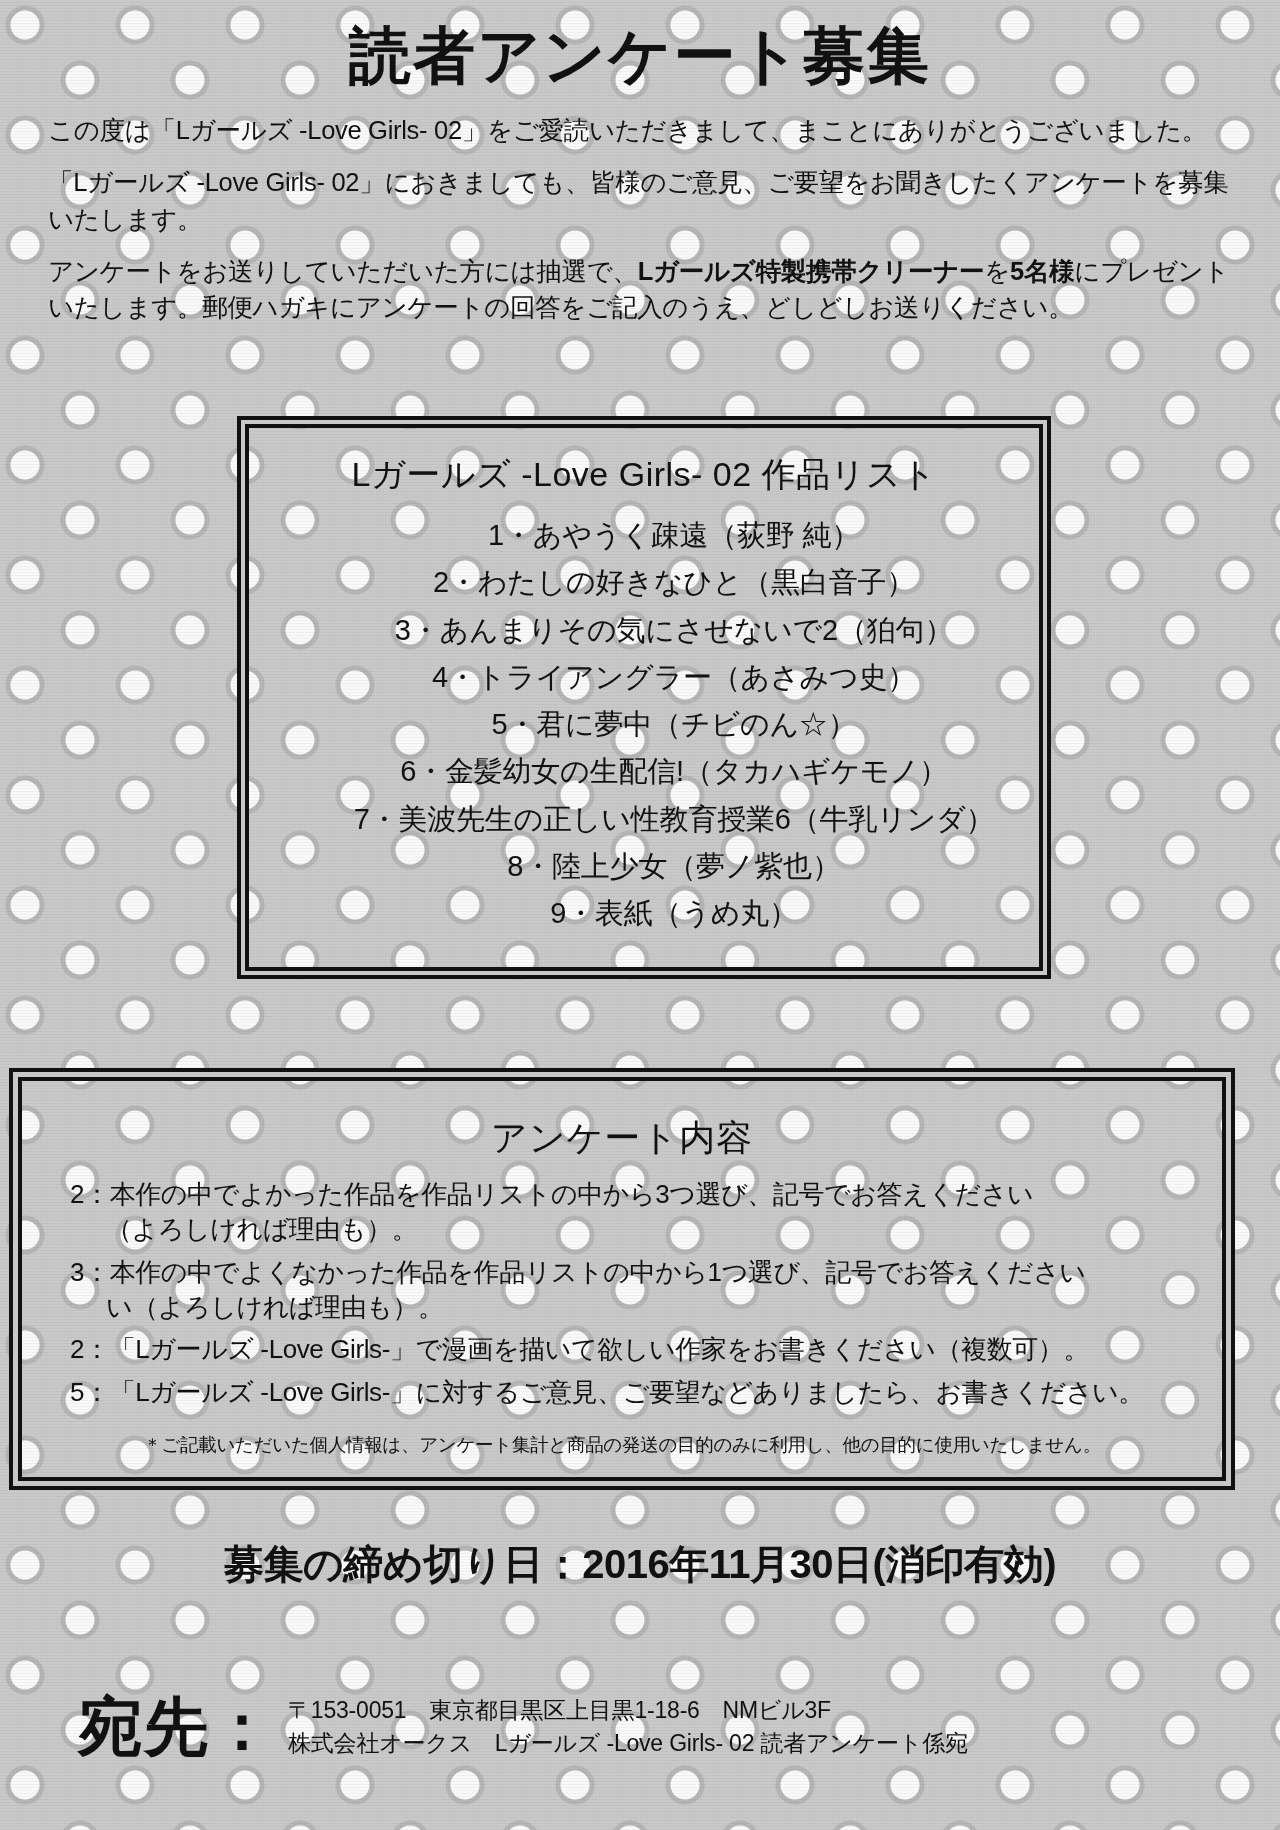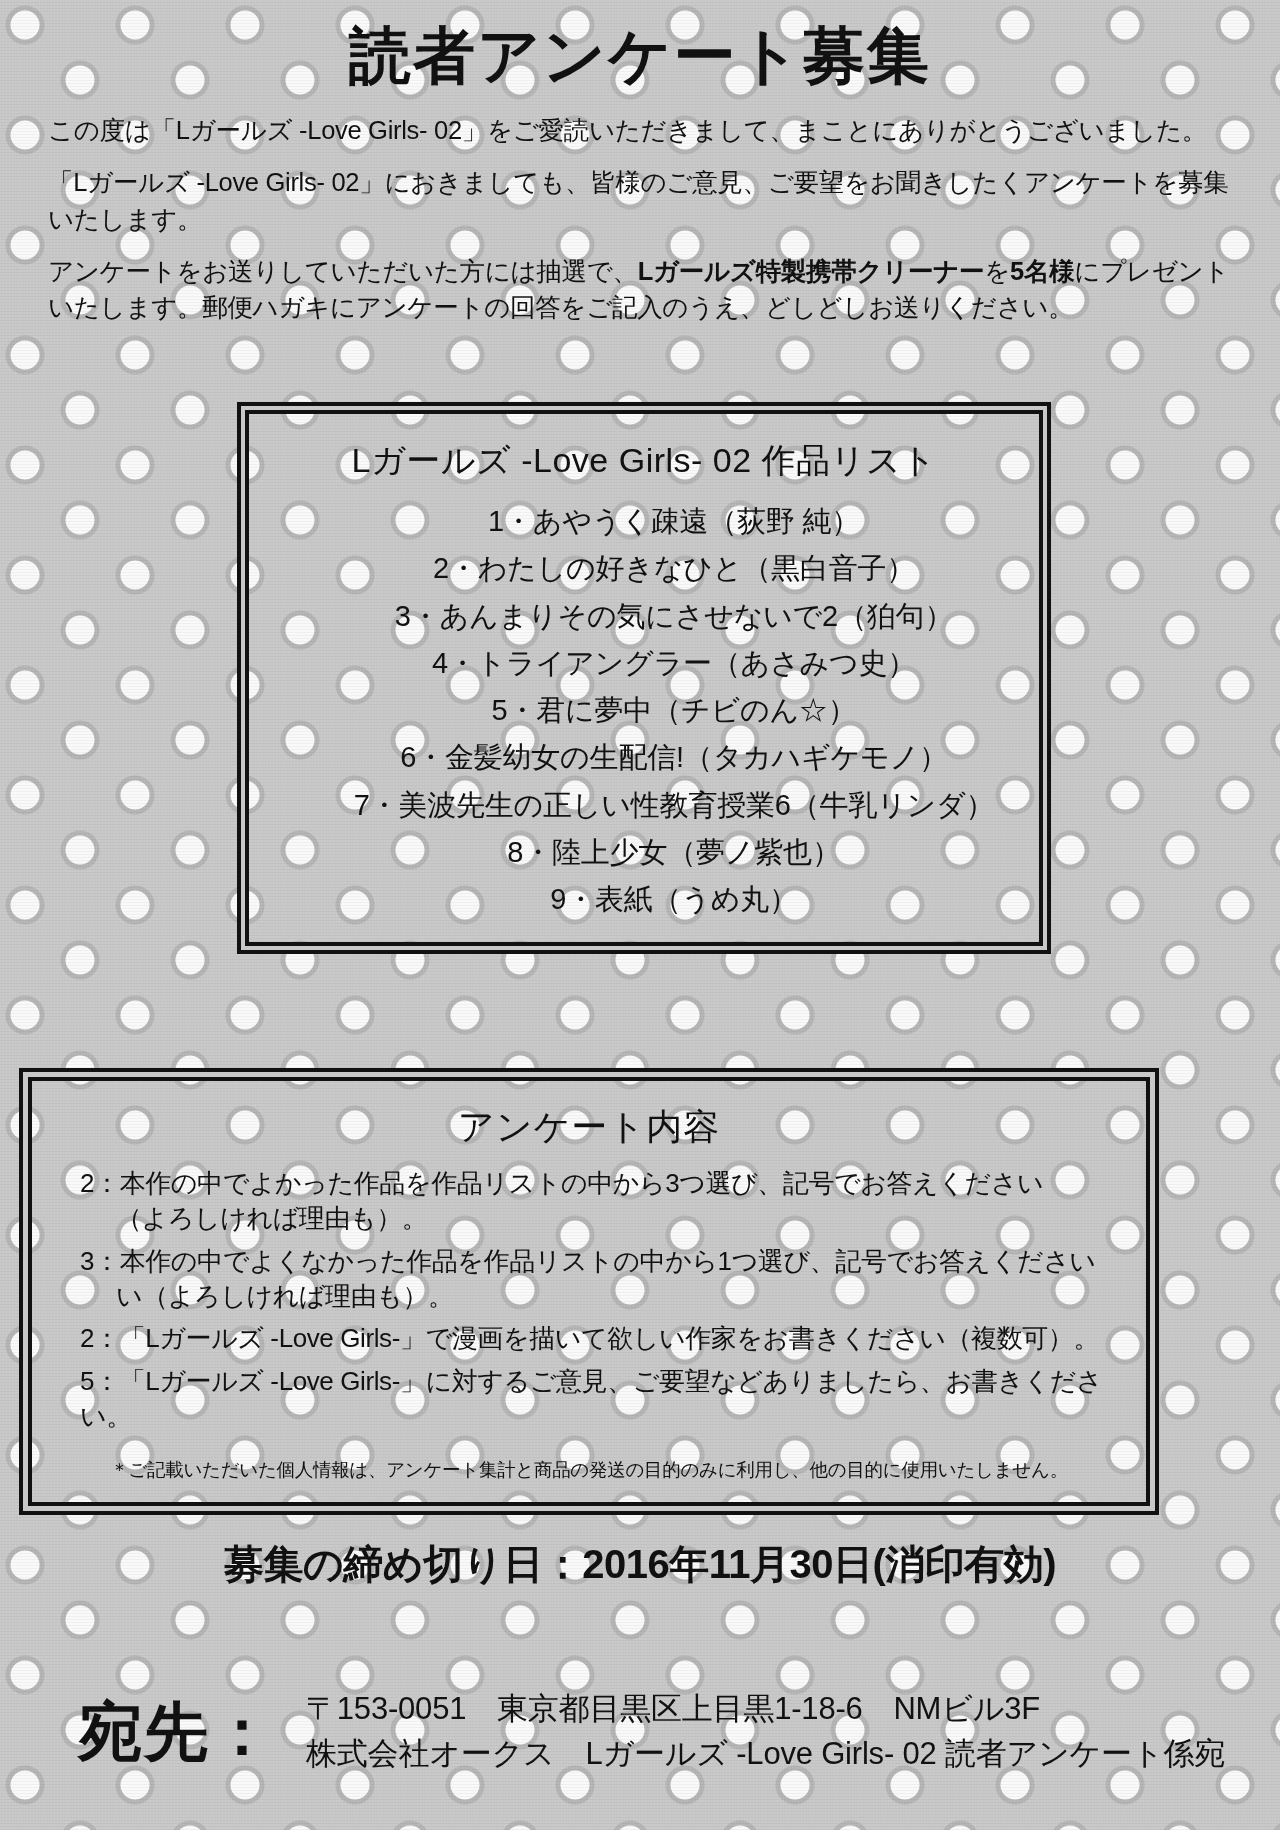--- a/index.html
+++ b/index.html
@@ -62,26 +62,26 @@
     margin: 16px 0 1px 0;
   }
   .intro b {
     font-weight: bold;
   }
 
   
   .works-box {
     position: absolute;
     left: 245px;
-    top: 388px;
+    top: 402px;
     width: 790px;
     border: 4px solid #111;
     box-shadow: 0 0 0 4px #c8c8c8, 0 0 0 8px #111;
     background: transparent;
-    padding: 18px 0 19px 0;
+    padding: 18px 0 30px 0;
   }
   .works-title {
     text-align: center;
     font-size: 34px;
     font-weight: 500;
     margin: 6px 0 14px 0;
     letter-spacing: 0.5px;
   }
   .works-list {
     list-style: none;
@@ -91,26 +91,26 @@
   }
   .works-list li {
     font-size: 29px;
     line-height: 1.63;
     letter-spacing: -0.2px;
   }
 
   
   .survey-box {
     position: absolute;
-    left: 28px;
+    left: 18px;
     top: 1055px;
-    width: 1122px;
+    width: 1208px;
     border: 4px solid #111;
     box-shadow: 0 0 0 5px #c8c8c8, 0 0 0 9px #111;
-    padding: 12px 26px 20px 26px;
+    padding: 23px 26px 20px 26px;
     box-sizing: border-box;
   }
   .survey-title {
     text-align: center;
     font-size: 36px;
     margin: 10px 0 14px 0;
     letter-spacing: 1px;
   }
   .survey-list {
     list-style: none;
@@ -153,22 +153,22 @@
     align-items: center;
   }
   .address-label {
     font-size: 64px;
     font-weight: bold;
     letter-spacing: 2px;
     line-height: 1.25;
     white-space: nowrap;
   }
   .address-lines {
-    margin-left: 30px;
-    font-size: 31px;
+    margin-left: 12px;
+    font-size: 23px;
     line-height: 1.45;
     letter-spacing: -0.2px;
   }
   .address-lines div {
     white-space: nowrap;
   }
 </style>
 </head>
 <body>
 

